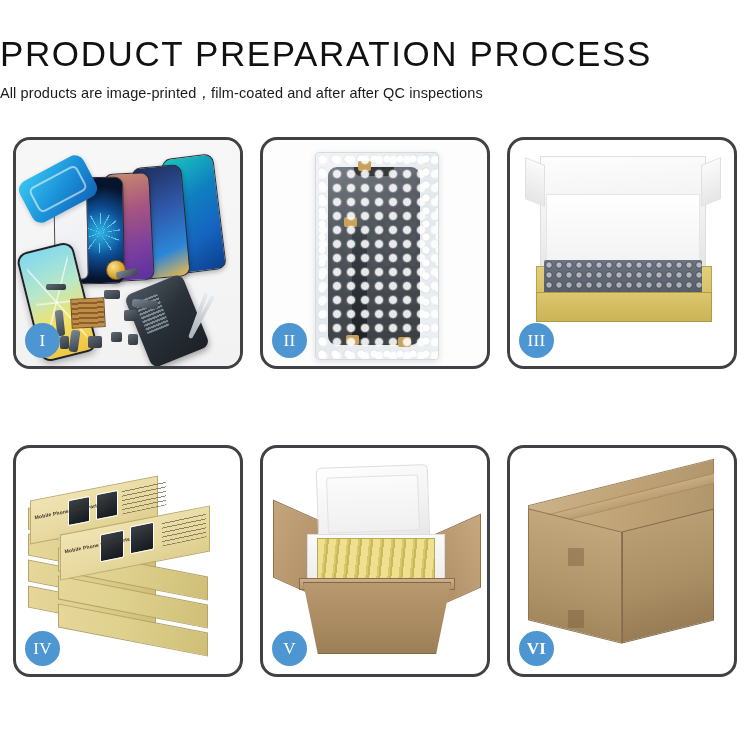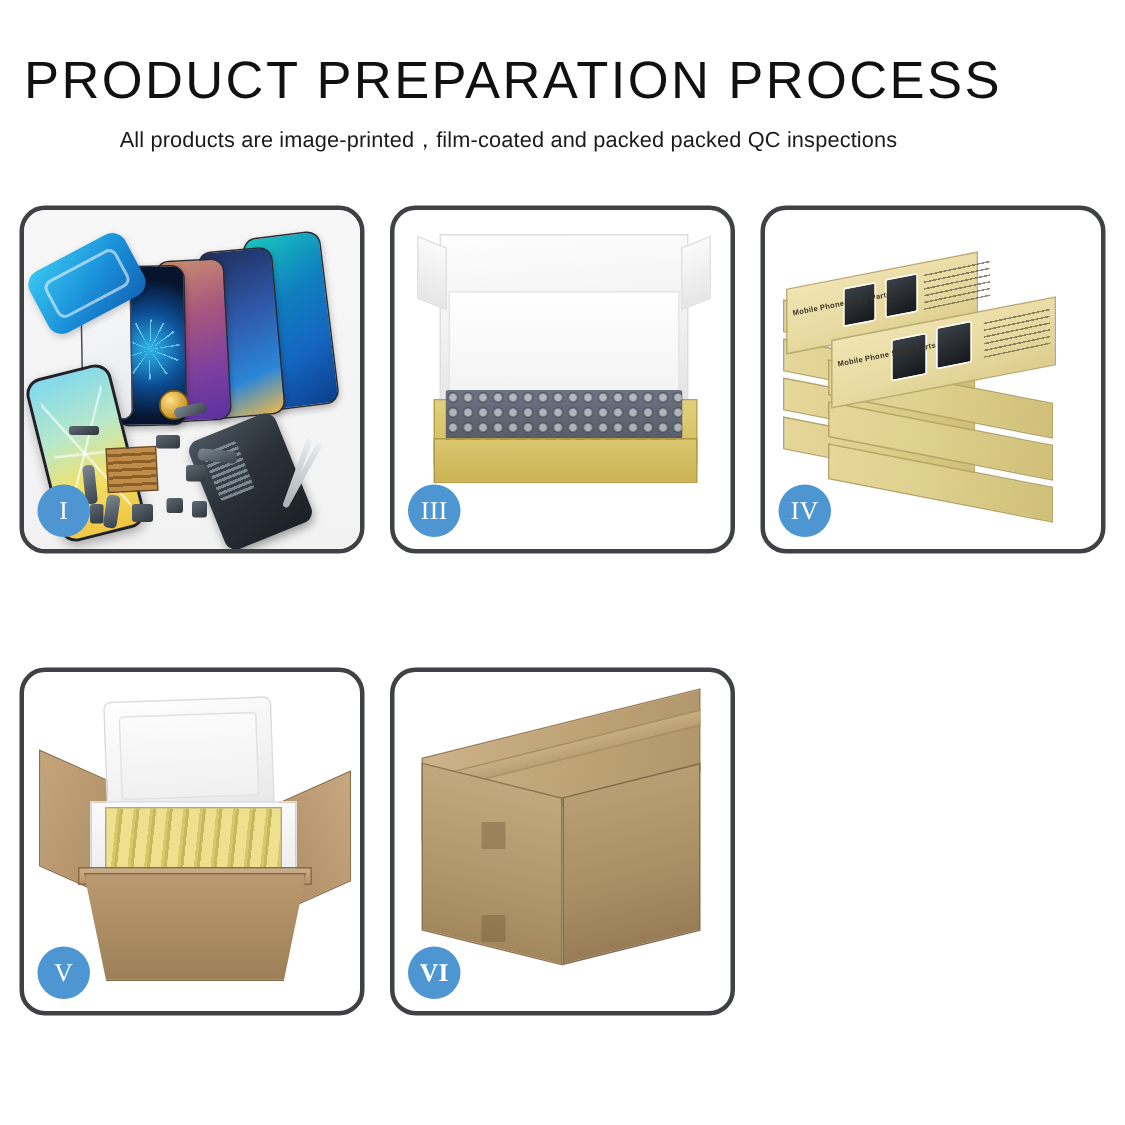--- a/index.html
+++ b/index.html
@@ -11,21 +11,21 @@
     font-family: "Liberation Sans", sans-serif;
     overflow: hidden;
   }
   #page {
     position: relative;
     width: 750px; height: 750px;
     background: #ffffff;
   }
 
   
-  .header { position: absolute; top: 36px; left: 16px; width: 646px; text-align: center; }
+  .header { position: absolute; top: 36px; left: 0; width: 646px; text-align: left; }
   .title {
     font-family: "Liberation Sans", sans-serif;
     font-size: 35px;
     font-weight: 400;
     letter-spacing: 1.6px;
     color: #111111;
     line-height: 1.05;
     margin: 0;
     white-space: nowrap;
   }
@@ -393,21 +393,21 @@
     border-radius: 1px;
   }
 </style>
 </head>
 <body>
 
 <div id="page">
 
   <div class="header">
     <h1 class="title">PRODUCT PREPARATION PROCESS</h1>
-    <p class="subtitle">All products are image-printed，film-coated and packed packed QC inspections</p>
+    <p class="subtitle">All products are image-printed，film-coated and after after QC inspections</p>
   </div>
 
   <div class="grid">
 
     <div class="panel p1">
       <div class="panel-inner">
         <div class="wrap"></div>
 
         <div class="ph ph5"></div>
         <div class="ph ph4"></div>
@@ -429,20 +429,34 @@
         <div class="chip" style="left:112px; top:194px; width:10px; height:11px;"></div>
         <div class="chip" style="left:30px;  top:144px; width:20px; height:6px;"></div>
         <div class="flex-cable" style="left:54px;  top:190px; width:9px;  height:22px; transform:rotate(8deg);"></div>
         <div class="flex-cable" style="left:100px; top:130px; width:22px; height:7px;  transform:rotate(-12deg);"></div>
         <div class="flex-cable" style="left:116px; top:160px; width:26px; height:8px;  transform:rotate(6deg);"></div>
         <div class="flex-cable" style="left:40px;  top:170px; width:8px;  height:26px; transform:rotate(-6deg);"></div>
       </div>
       <div class="badge">I</div>
     </div>
 
+    <div class="panel p2">
+      <div class="panel-inner">
+        <div class="bubble-bag">
+          <div class="bag-screen"></div>
+          <div class="bag-flex"></div>
+          <div class="bag-conn" style="left:28px; top:64px;"></div>
+          <div class="bag-conn" style="left:30px; top:182px;"></div>
+          <div class="bag-conn" style="left:82px; top:184px;"></div>
+          <div class="bag-conn" style="left:42px; top:8px;"></div>
+          <div class="bubble-overlay"></div>
+        </div>
+      </div>
+      <div class="badge">II</div>
+    </div>
 
     <div class="panel p3">
       <div class="panel-inner">
         <div class="box3-lid"></div>
         <div class="box3-foam"></div>
         <div class="box3-body"></div>
         <div class="box3-bubble"></div>
         <div class="box3-front"></div>
       </div>
       <div class="badge">III</div>

